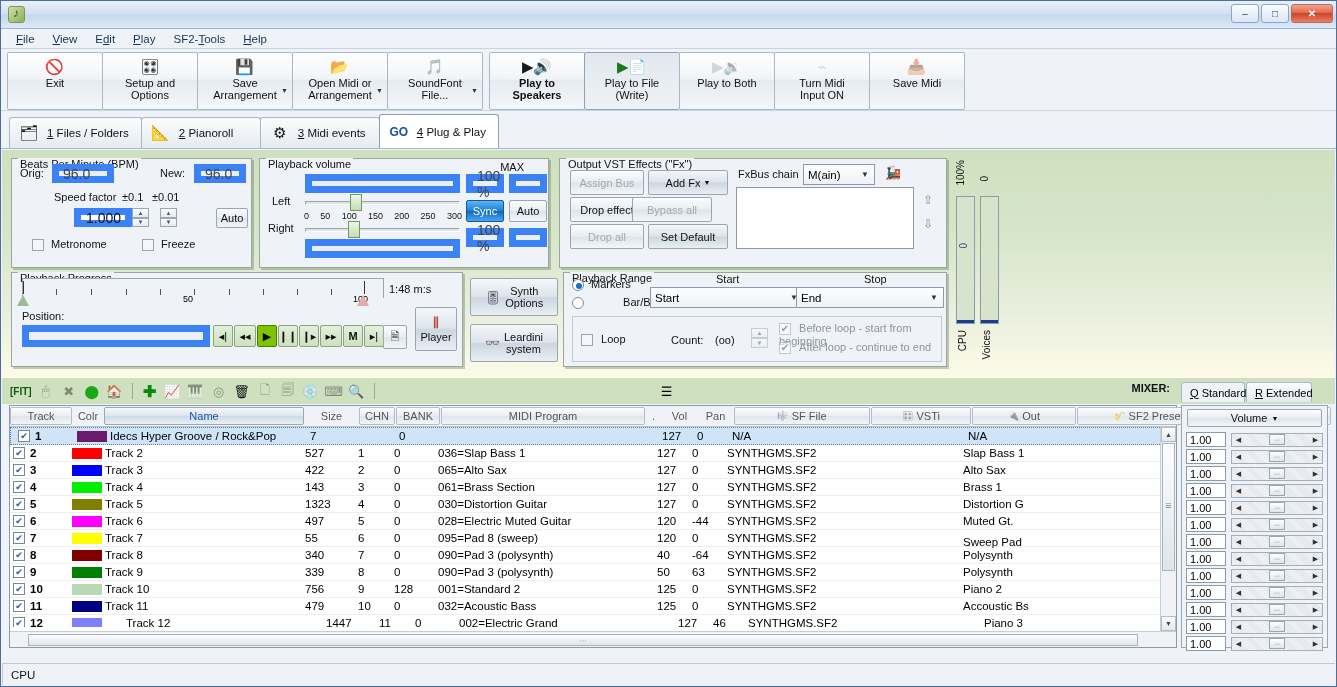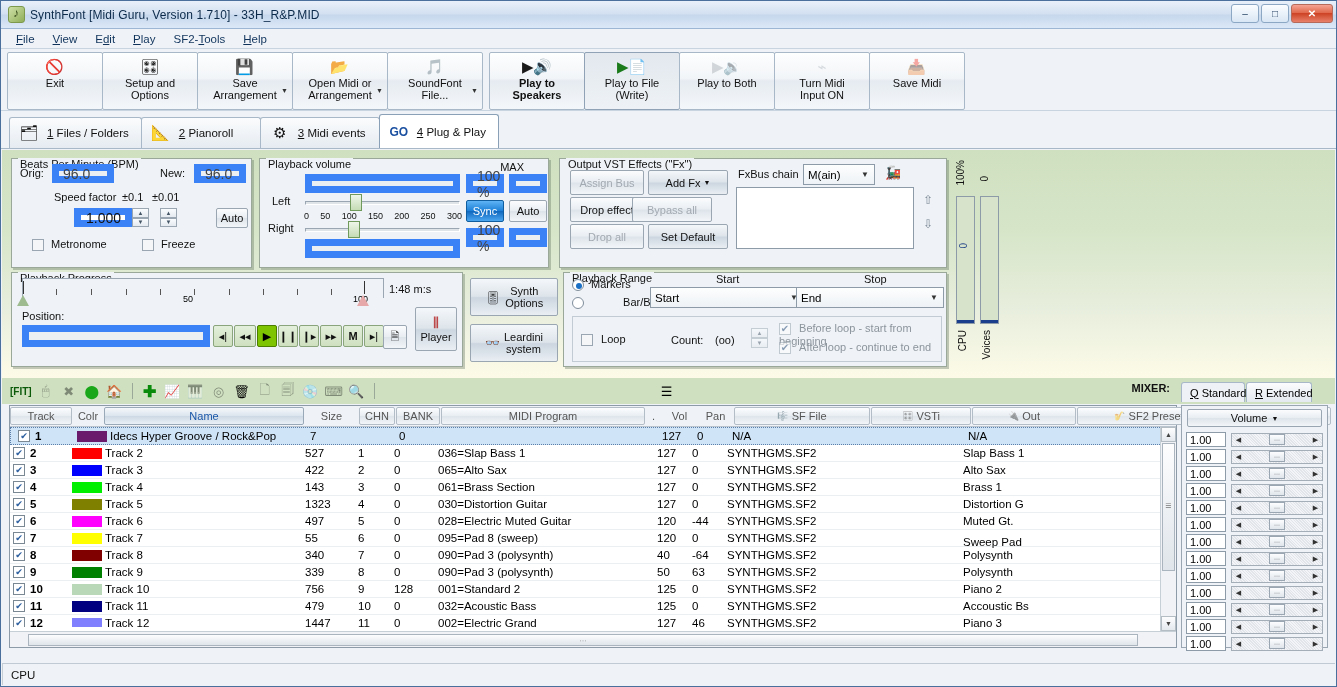--- a/index.html
+++ b/index.html
@@ -147,21 +147,20 @@
   .status .s1 { padding-left:8px; width:565px; }
   .status .s2 { border-left:1px solid #c6ced6; padding-left:8px; height:100%; display:flex; align-items:center; flex:1; }
 </style>
 </head>
 <body>
 
 <div class="app">
 
   <div class="titlebar">
     <div class="tb-icon"></div>
-    <div class="tb-title">SynthFont [Midi Guru, Version 1.710] - 33H_R&amp;P.MID</div>
     <div class="winbtns">
       <div class="wb">–</div>
       <div class="wb">□</div>
       <div class="wb close">✕</div>
     </div>
   </div>
 
   <div class="menubar">
     <div class="menu-item"><u>F</u><span>ile</span></div>
     <div class="menu-item"><u>V</u>iew</div>
@@ -773,21 +772,21 @@
           <div class="cell" style="flex: 0 0 144px;"></div>
         </div>
         <div class="row">
           <div class="cell" style="flex: 0 0 62px; gap: 5px;">
             <span class="rowcheck">✔</span>
             <span style="font-weight: bold;">12</span>
           </div>
           <div class="cell" style="flex: 0 0 30px; padding: 0px;">
             <div class="swatch" style="background: rgb(128, 128, 255);"></div>
           </div>
-          <div class="cell" style="flex: 0 0 200px;">Track 12</div>
+          <div class="cell" style="flex: 0 0 200px; margin-left: 21px;">Track 12</div>
           <div class="cell" style="flex: 0 0 53px;">1447</div>
           <div class="cell" style="flex: 0 0 36px;">11</div>
           <div class="cell" style="flex: 0 0 44px;">0</div>
           <div class="cell" style="flex: 0 0 204px;">002=Electric Grand</div>
           <div class="cell" style="flex: 0 0 15px;"></div>
           <div class="cell" style="flex: 0 0 35px;">127</div>
           <div class="cell" style="flex: 0 0 35px;">46</div>
           <div class="cell" style="flex: 0 0 136px;">SYNTHGMS.SF2</div>
           <div class="cell" style="flex: 0 0 100px;"></div>
           <div class="cell" style="flex: 0 0 104px;">Piano 3</div>

